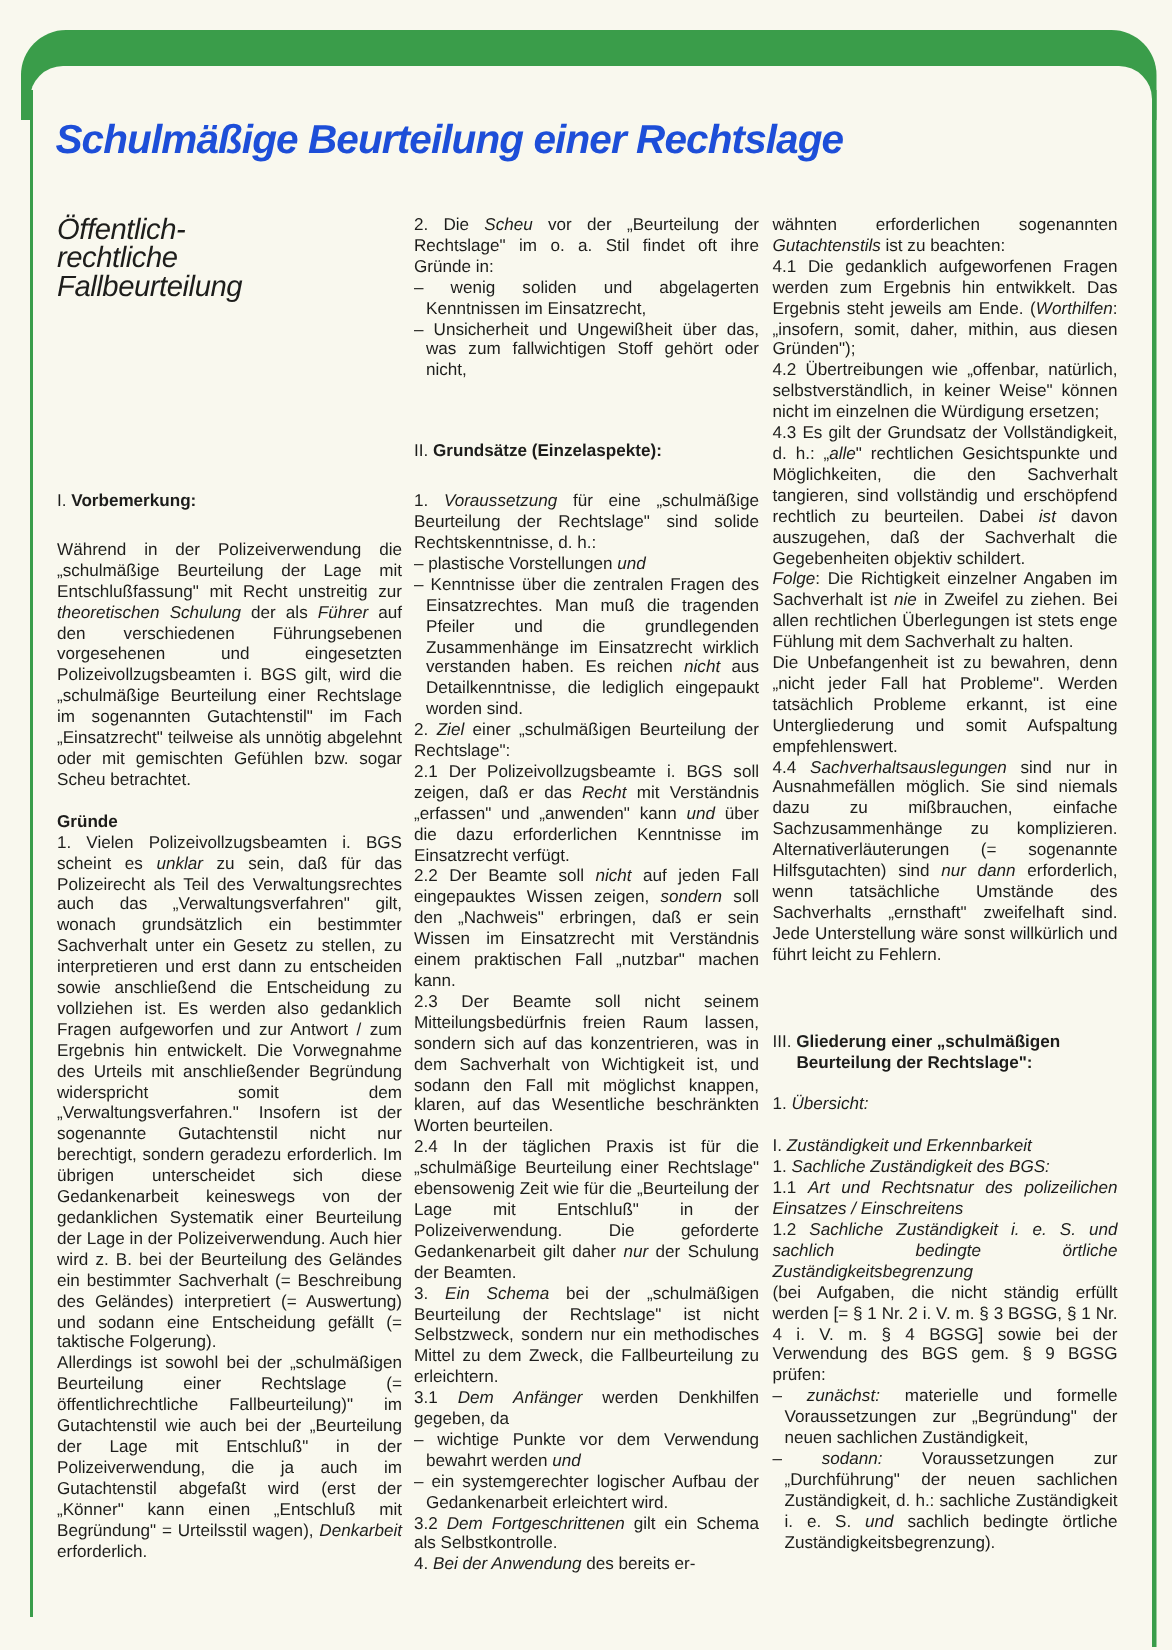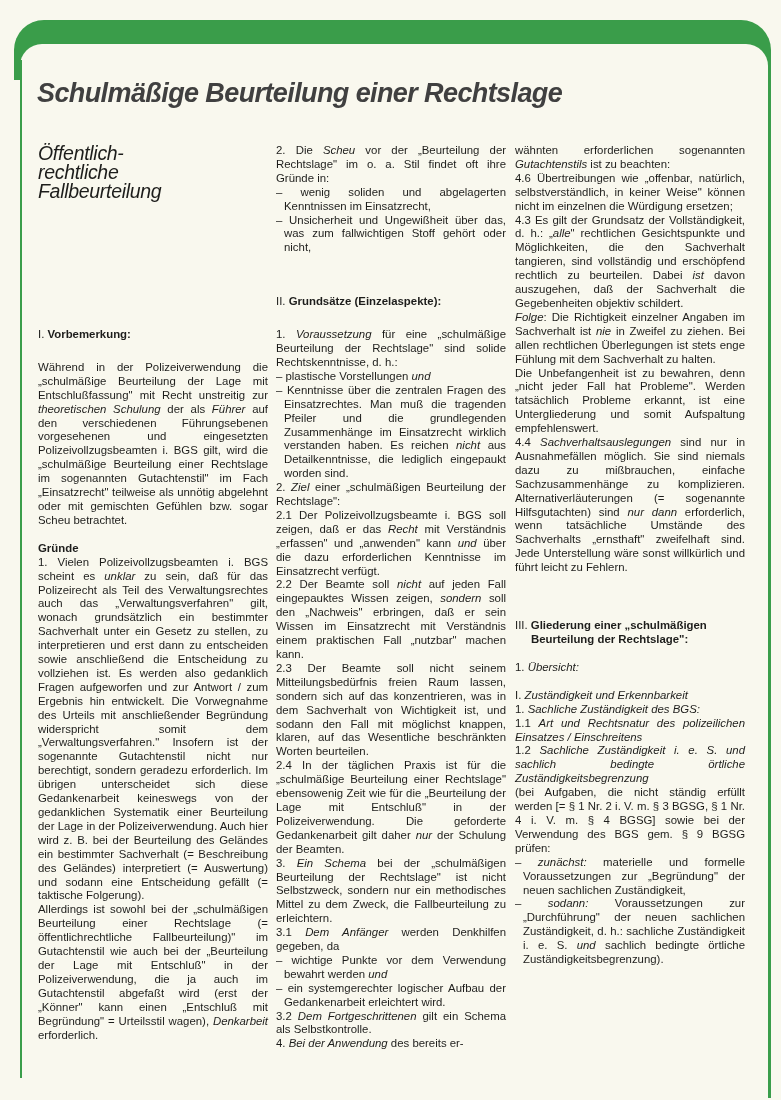--- a/index.html
+++ b/index.html
@@ -24,21 +24,21 @@
     position: absolute; left: 20px; top: 60px; width: 2px; height: 1018px;
     background: #3a9d4a;
   }
   .frame-right {
     position: absolute; left: 768px; top: 60px; width: 3px; height: 1038px;
     background: #3a9d4a;
   }
   .page-title {
     position: absolute; left: 37px; top: 78px;
     font-size: 27px; font-weight: bold; font-style: italic;
-    letter-spacing: -0.6px; margin: 0; color: #404040;
+    letter-spacing: -0.6px; margin: 0; color: #1d4ed8;
   }
   .col {
     position: absolute; top: 144px; width: 230px;
     font-size: 11.4px; line-height: 13.9px;
     text-align: justify;
   }
   .col1 { left: 38px; }
   .col2 { left: 276px; }
   .col3 { left: 515px; }
   .col p { margin: 0; }
@@ -135,21 +135,24 @@
   </p>
   <p>
     <span>4. </span><i>Bei der Anwendung</i><span> des bereits er-</span>
   </p>
 </div>
 
 <div class="col col3">
   <p>
     <span>wähnten erforderlichen sogenannten </span><i>Gutachtenstils</i><span> ist zu beachten:</span>
   </p>
-  <p>4.6 Übertreibungen wie „offenbar, natürlich, selbstverständlich, in keiner Weise" können nicht im einzelnen die Würdigung ersetzen;</p>
+  <p>
+    <span>4.1 Die gedanklich aufgeworfenen Fragen werden zum Ergebnis hin entwikkelt. Das Ergebnis steht jeweils am Ende. (</span><i>Worthilfen</i><span>: „insofern, somit, daher, mithin, aus diesen Gründen");</span>
+  </p>
+  <p>4.2 Übertreibungen wie „offenbar, natürlich, selbstverständlich, in keiner Weise" können nicht im einzelnen die Würdigung ersetzen;</p>
   <p>
     <span>4.3 Es gilt der Grundsatz der Vollständigkeit, d. h.: „</span><i>alle</i><span>" rechtlichen Gesichtspunkte und Möglichkeiten, die den Sachverhalt tangieren, sind vollständig und erschöpfend rechtlich zu beurteilen. Dabei </span><i>ist</i><span> davon auszugehen, daß der Sachverhalt die Gegebenheiten objektiv schildert.</span>
   </p>
   <p>
     <i>Folge</i><span>: Die Richtigkeit einzelner Angaben im Sachverhalt ist </span><i>nie</i><span> in Zweifel zu ziehen. Bei allen rechtlichen Überlegungen ist stets enge Fühlung mit dem Sachverhalt zu halten.</span>
   </p>
   <p>Die Unbefangenheit ist zu bewahren, denn „nicht jeder Fall hat Probleme". Werden tatsächlich Probleme erkannt, ist eine Untergliederung und somit Aufspaltung empfehlenswert.</p>
   <p>
     <span>4.4 </span><i>Sachverhaltsauslegungen</i><span> sind nur in Ausnahmefällen möglich. Sie sind niemals dazu zu mißbrauchen, einfache Sachzusammenhänge zu komplizieren. Alternativerläuterungen (= sogenannte Hilfsgutachten) sind </span><i>nur dann</i><span> erforderlich, wenn tatsächliche Umstände des Sachverhalts „ernsthaft" zweifelhaft sind. Jede Unterstellung wäre sonst willkürlich und führt leicht zu Fehlern.</span>
   </p>

